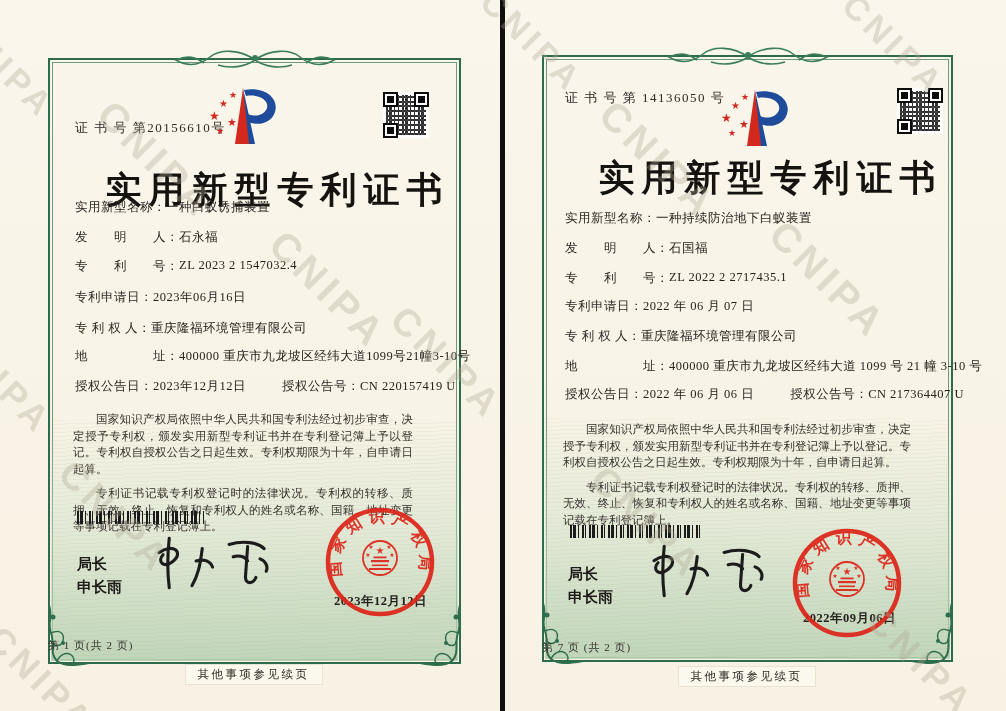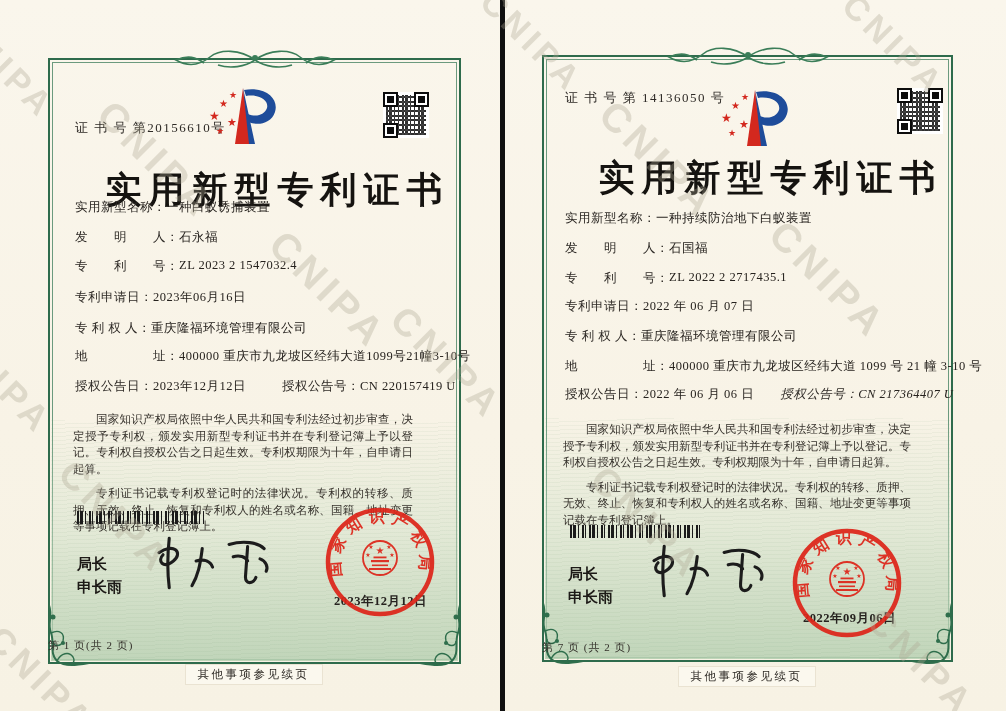--- a/index.html
+++ b/index.html
@@ -47,21 +47,21 @@
   .pgR .title{left:37px;width:409px;top:154px;}
   .row{position:absolute;display:flex;font-size:12.5px;letter-spacing:.5px;white-space:nowrap;z-index:10;}
   .row .lbl{color:#2e2a26;}
   .row .val{color:#26221e;}
   .pgL .row{left:75px;} .pgR .row{left:60px;}
   .pgL .r0{top:199px;} .pgL .r1{top:229px;} .pgL .r2{top:258px;} .pgL .r3{top:289px;}
   .pgL .r4{top:320px;} .pgL .r5{top:348px;} .pgL .grant{top:378px;}
   .pgR .r0{top:210px;} .pgR .r1{top:240px;} .pgR .r2{top:270px;} .pgR .r3{top:298px;}
   .pgR .r4{top:328px;} .pgR .r5{top:358px;} .pgR .grant{top:386px;}
   .pgL .grant .pair2{margin-left:36px;}
-  .pgR .grant .pair2{margin-left:26px;font-style:italic;}
+  .pgR .grant .pair2{margin-left:36px;}
   .paras{position:absolute;z-index:10;font-size:11.5px;line-height:16.5px;text-align:justify;color:#36322c;}
   .pgL .paras{left:73px;width:340px;top:403px;}
   .pgR .paras{left:58px;width:348px;top:413px;}
   .paras p{margin:8px 0 2px 0;text-indent:2em;}
   .barcode{position:absolute;height:13px;z-index:10;background:
     repeating-linear-gradient(90deg,#1b1b1b 0 2px,transparent 2px 3px,#1b1b1b 3px 6px,transparent 6px 8px,#1b1b1b 8px 9px,transparent 9px 12px,#1b1b1b 12px 14px,transparent 14px 15px,#1b1b1b 15px 16px,transparent 16px 19px);}
   .pgL .barcode{left:77px;top:511px;width:127px;}
   .pgR .barcode{left:65px;top:525px;width:131px;}
   .director{position:absolute;z-index:10;font-family:"Liberation Sans","DejaVu Sans",sans-serif;
     font-weight:700;font-size:15px;line-height:23px;color:#1d1a17;}

